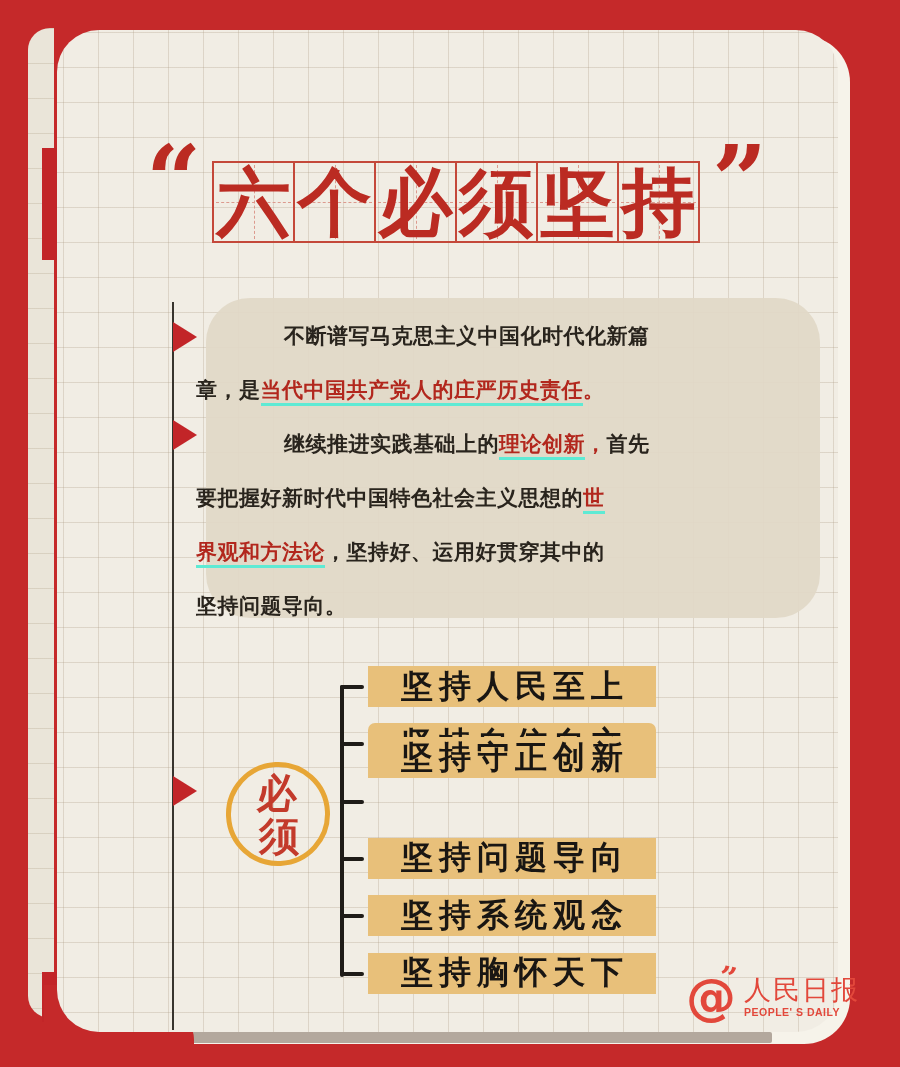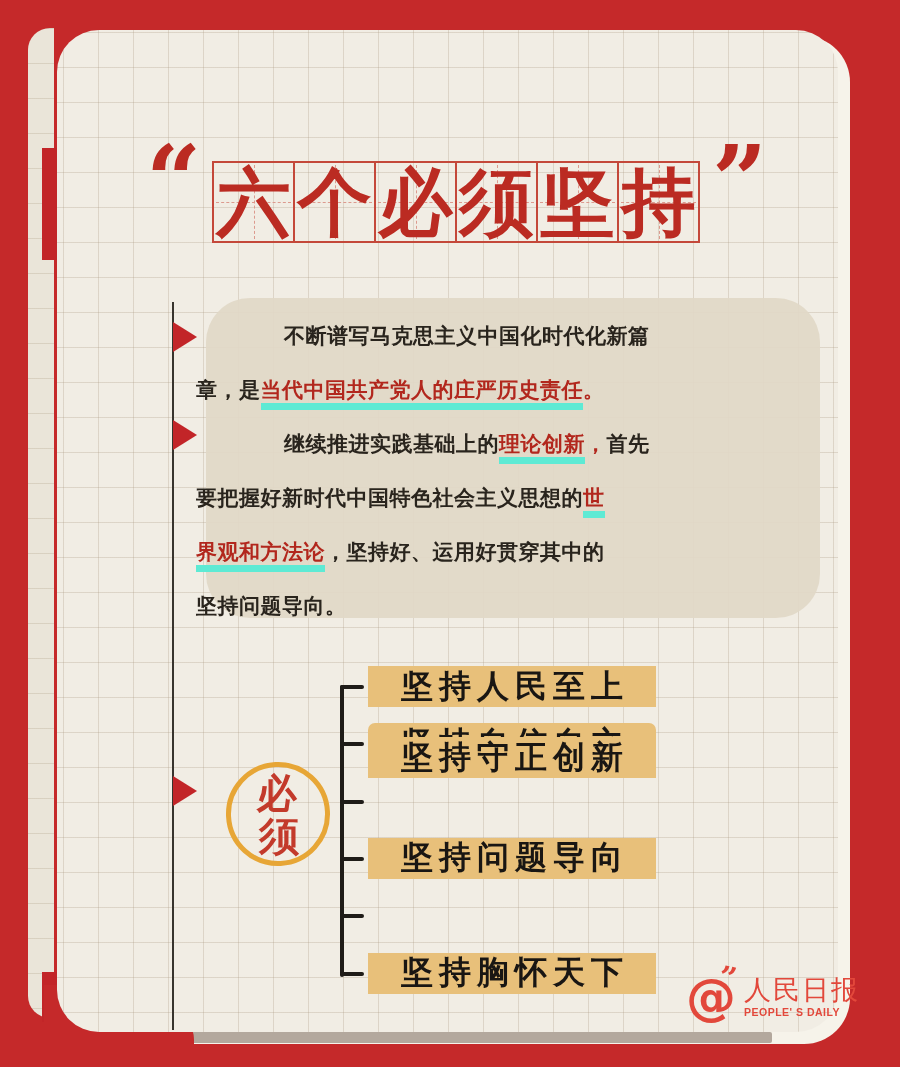--- a/index.html
+++ b/index.html
@@ -52,21 +52,21 @@
 
   
   .intro-box{position:absolute;left:206px;top:298px;width:614px;height:320px;
     background:rgba(225,216,199,.93);border-radius:44px;z-index:7;}
   .intro-text{position:absolute;left:196px;top:309px;width:640px;z-index:8;
     font-family:"DejaVu Serif","Liberation Serif",serif;font-weight:bold;
     font-size:21px;line-height:54px;color:var(--ink);letter-spacing:.5px;}
   .tline{white-space:nowrap;}
   .tline.indent{text-indent:88px;}
   .tline .red{color:var(--em-red);}
-  .tline .ul{border-bottom:7px solid #5eead4;padding-bottom:1px;}
+  .tline .ul{border-bottom:3px solid #5eead4;padding-bottom:1px;}
 
   
   .arrow{position:absolute;width:0;height:0;z-index:8;
     border-left:24px solid #c22528;border-top:15px solid transparent;border-bottom:15px solid transparent;}
   .arrow.a1{left:173px;top:322px;}
   .arrow.a2{left:173px;top:420px;}
   .arrow.a3{left:173px;top:776px;}
 
   
   .hub{position:absolute;left:226px;top:762px;width:104px;height:104px;border:5px solid var(--gold);
@@ -152,20 +152,21 @@
     <div class="bracket-line"></div>
     <div class="layer" style="z-index:8;pointer-events:none;">
         <div class="item-box" style="top: 666px;">坚持人民至上</div>
         <div class="tick" style="top: 685px;"></div>
         <div class="item-box" style="top: 723.3px; border-radius: 7px;">坚持自信自立</div>
         <div class="tick" style="top: 742.3px;"></div>
         <div class="item-box" style="top: 737px;">坚持守正创新</div>
         <div class="tick" style="top: 799.6px;"></div>
         <div class="item-box" style="top: 837.9px;">坚持问题导向</div>
         <div class="tick" style="top: 856.9px;"></div>
+        <div class="item-box" style="top: 895.2px;">坚持系统观念</div>
         <div class="tick" style="top: 914.2px;"></div>
         <div class="item-box" style="top: 952.5px;">坚持胸怀天下</div>
         <div class="tick" style="top: 971.5px;"></div>
       </div>
 
     <div class="logo">
       <div class="logo-icon">
         <span class="logo-at">@</span>
         <span class="logo-crest">”</span>
       </div>

